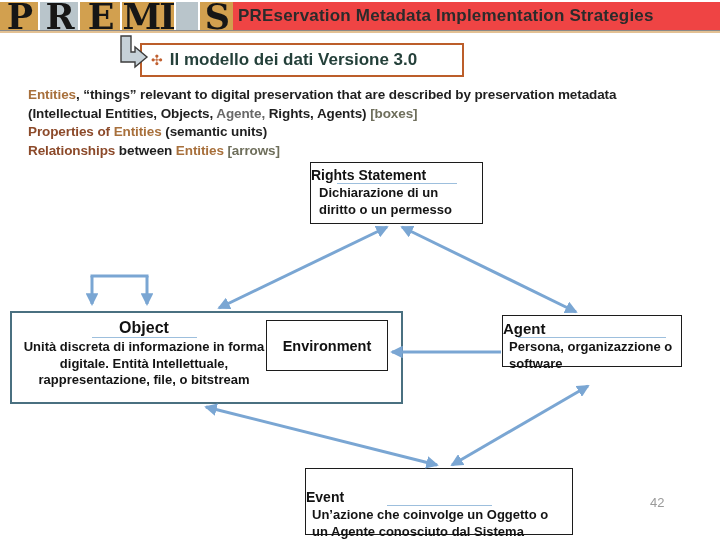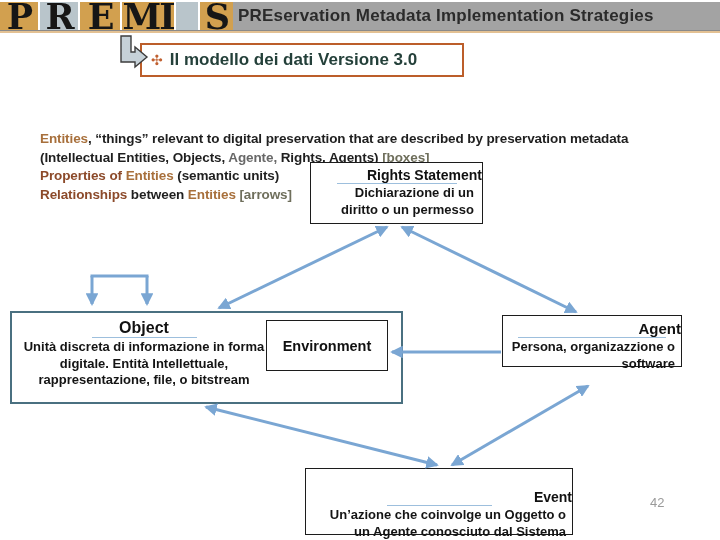--- a/index.html
+++ b/index.html
@@ -6,40 +6,40 @@
   .slide{position:relative;width:720px;height:540px;background:#ffffff;overflow:hidden;
          font-family:"Liberation Sans", sans-serif;}
 
   
   .logo-strip{position:absolute;left:0;top:2px;height:28px;display:flex;gap:2px;z-index:3;}
   .logo-box{position:relative;height:28px;display:flex;align-items:flex-start;justify-content:center;}
   .logo-box.tan{background:#d2a04f;}
   .logo-box.gray{background:#b9c5cb;}
   .logo-letter{font-family:"DejaVu Serif", serif;font-weight:bold;font-size:35px;line-height:36px;
                color:#161616;margin-top:-3px;letter-spacing:-2px;}
-  .banner{position:absolute;left:226px;top:2px;right:0;height:28px;background:#a3a3a3;
+  .banner{position:absolute;left:226px;top:2px;right:0;height:28px;background:#ef4444;
           display:flex;align-items:center;z-index:2;}
   .banner-text{font-size:17px;font-weight:bold;color:#2b2b2b;padding-left:12px;letter-spacing:0.2px;}
   .header-rule-dark{position:absolute;left:0;top:30px;width:100%;height:1px;background:#8a8a8a;}
   .header-rule-tan{position:absolute;left:0;top:31px;width:100%;height:2px;background:#e3c193;}
 
   
   .title-box{position:absolute;left:140px;top:43px;width:320px;height:30px;background:#fff;
              border:2px solid #bc5e2a;display:flex;align-items:center;z-index:4;}
   .title-icon{color:#c06030;font-size:14px;margin:0 7px 0 9px;}
   .title-text{font-size:17px;font-weight:bold;color:#24403a;white-space:nowrap;}
 
   
-  .intro{position:absolute;left:40px;top:86px;z-index:2;margin-top:44px;}
+  .intro{position:absolute;left:28px;top:86px;z-index:2;}
   .intro-line{font-size:13.5px;font-weight:600;line-height:18.5px;white-space:nowrap;letter-spacing:-0.1px;}
   .c-dark{color:#1f1f1f;} .c-tan{color:#a8703c;} .c-brown{color:#8c4a2a;}
   .c-gray{color:#686868;} .c-olive{color:#6f6f5c;}
 
   
-  .dbox{position:absolute;background:#fff;border:1.6px solid #1c1c1c;text-align:right;
+  .dbox{position:absolute;background:#fff;border:1.6px solid #1c1c1c;text-align:left;
         box-sizing:border-box;z-index:2;}
   .dbox-title{font-weight:bold;color:#111;}
   .rule{height:0;border-bottom:1.6px solid #9dbfdd;margin:0 auto;}
   .dbox-body{font-size:13px;font-weight:600;color:#141414;line-height:16.5px;}
 
   .rights-box{left:310px;top:162px;width:173px;height:62px;padding-top:4px;}
   .rights-box .dbox-title{font-size:14px;}
   .object-outer{left:10px;top:311px;width:393px;height:93px;background:#fff;
                 border:2.5px solid #4a7080;position:absolute;box-sizing:border-box;z-index:2;}
   .object-content{position:absolute;left:6px;top:6px;width:252px;text-align:center;}

